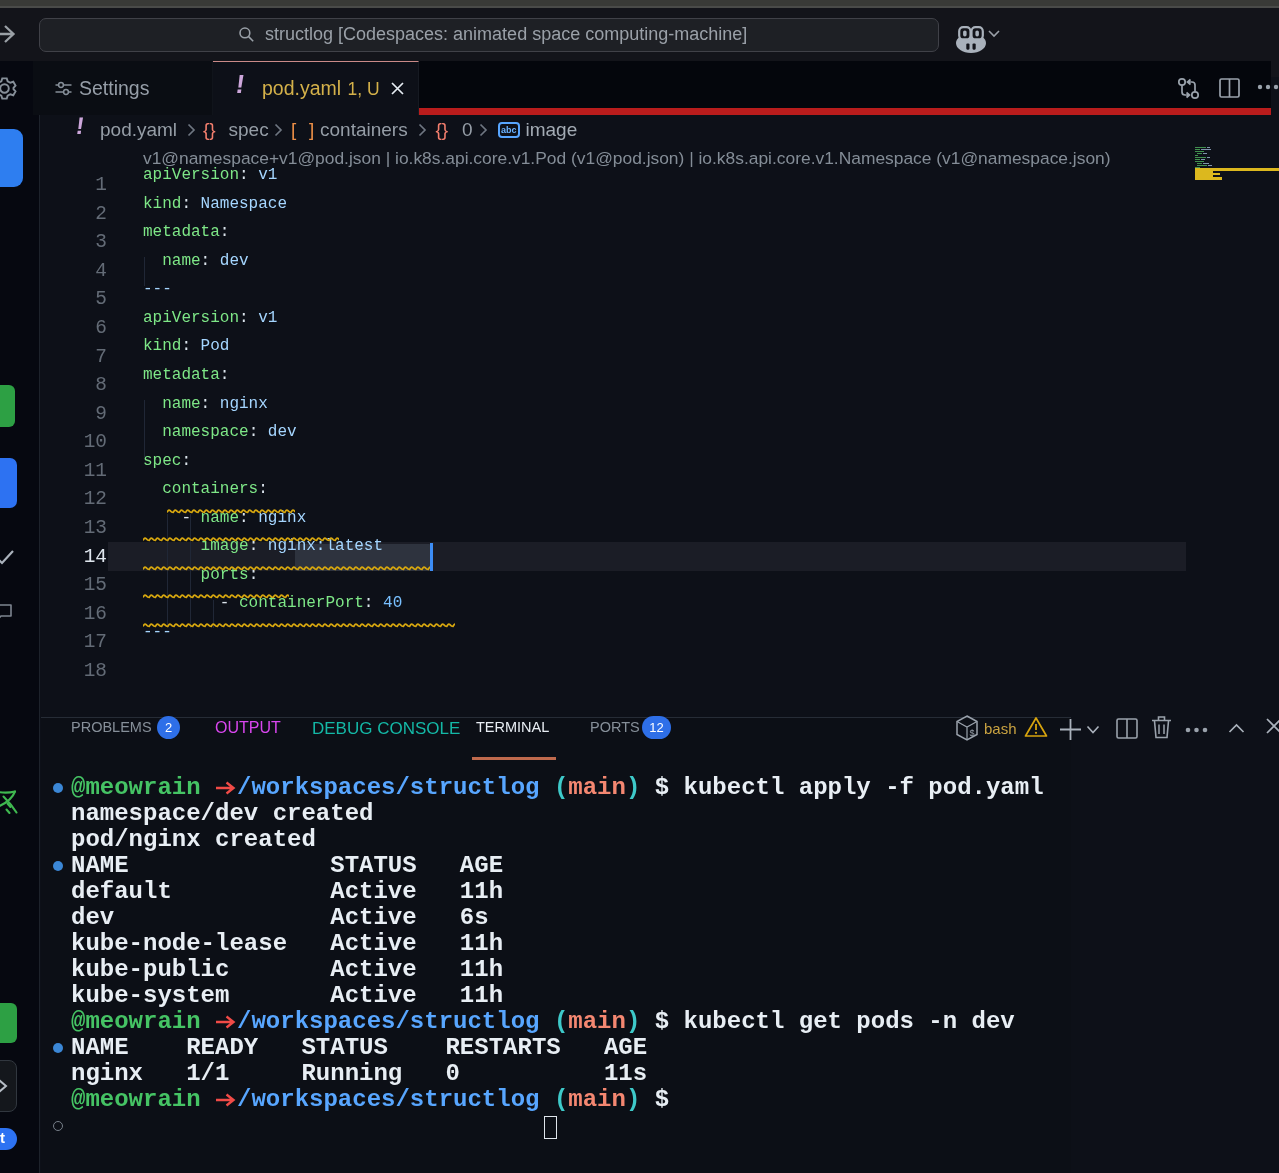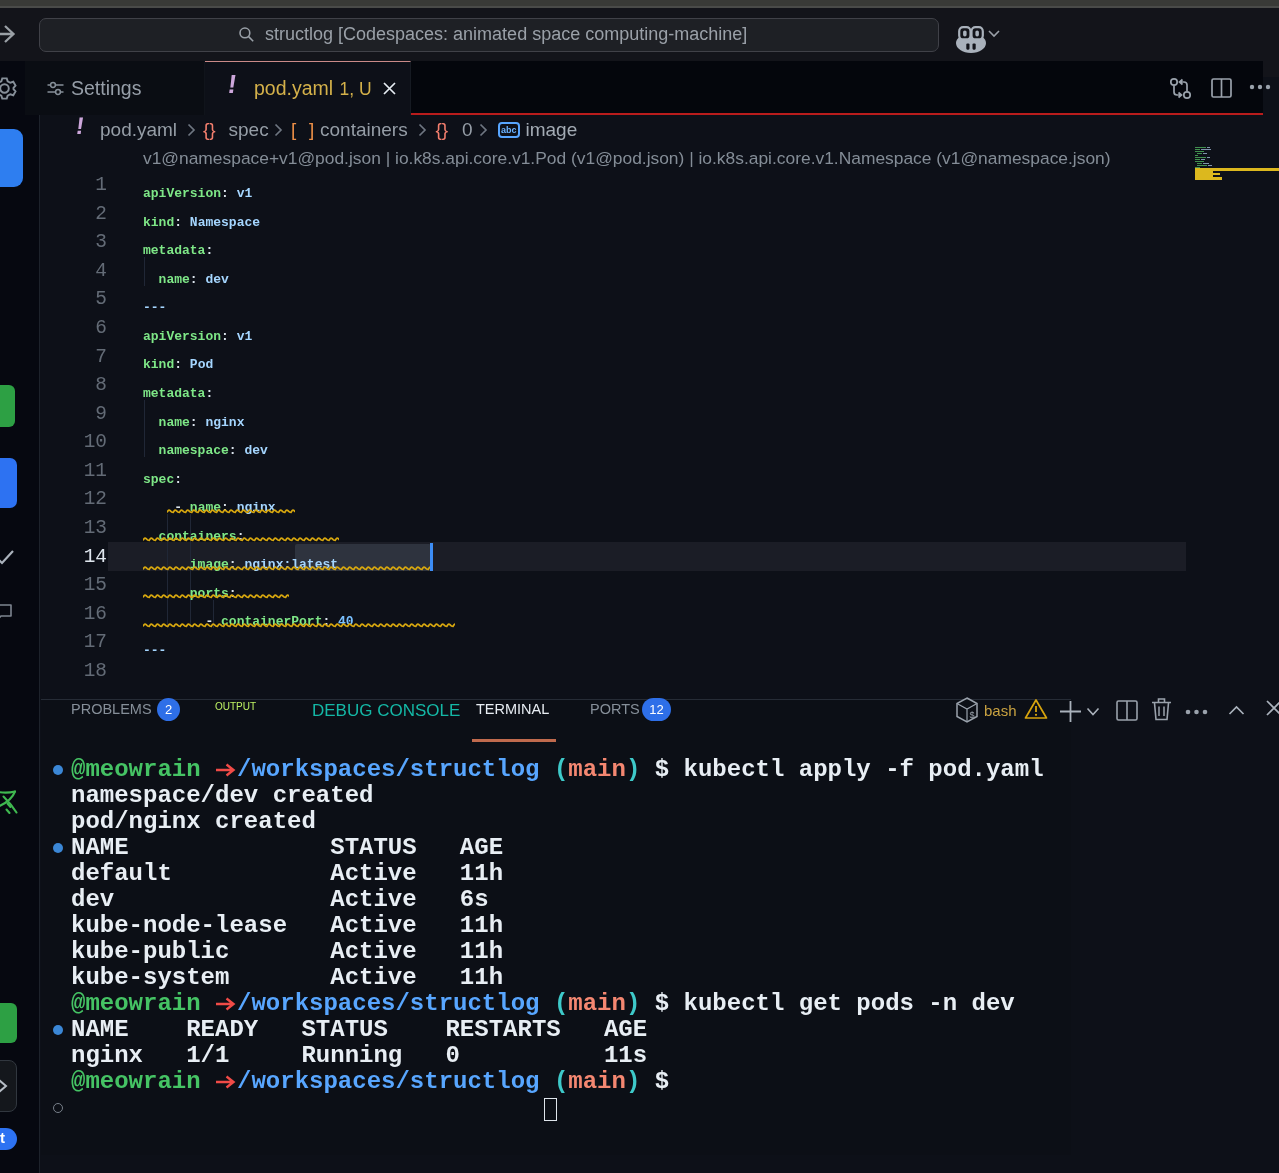--- a/index.html
+++ b/index.html
@@ -66,21 +66,21 @@
 </g>
       </svg>
 <div class="abs" style="left:-8px;top:942px;width:24.5px;height:40px;background:#2da044;border-radius:6px"></div>
 <div class="abs" style="left:-22px;top:999px;width:38.5px;height:52px;background:#14171c;border:1.5px solid #31373f;border-radius:8px"></div>
 <svg class="abs" style="left:-2px;top:1017px" width="12" height="16" viewBox="0 0 12 16">
         <path d="M1 2 L8 8 L1 14" stroke="#b6bdc6" stroke-width="2" fill="none"></path>
       </svg>
 <div class="abs" style="left:-15px;top:1067px;width:31.5px;height:22px;background:#2d72f2;border-radius:11px"></div>
 <div class="abs" style="left:0px;top:1068px;width:16px;font-size:15px;font-weight:bold;color:#fff">t</div>
 </div>
-<div class="abs" style="left:25px;top:61px;width:1238px;height:54px;background:#04060c;border-bottom:2px solid #b91c1c">
+<div class="abs" style="left:33px;top:61px;width:1238px;height:54px;background:#04060c;border-bottom:7px solid #b91c1c">
 <div class="abs" style="left:0;top:0;width:179.5px;height:54px;background:#0a0d13;border-right:1px solid #10141b"></div>
 <svg class="abs" style="left:22px;top:19px" width="17" height="17" viewBox="0 0 17 17">
 <path d="M0.5 5 H16.5 M0.5 12 H16.5" stroke="#868f99" stroke-width="1.5"></path>
 <circle cx="6" cy="5" r="2.4" fill="#0a0d13" stroke="#868f99" stroke-width="1.5"></circle>
 <circle cx="11" cy="12" r="2.4" fill="#0a0d13" stroke="#868f99" stroke-width="1.5"></circle>
 </svg>
 <div class="abs" style="left:46px;top:16px;font-size:19.5px;color:#969ea8">Settings</div>
 <div class="abs" style="left:179.5px;top:0;width:206px;height:54px;background:#0d1018;border-top:1.5px solid #ca8a88;border-right:1px solid #161a22"></div>
 <div class="abs" style="left:203px;top:8px;font-size:26px;font-weight:bold;color:#cda7db;transform:skewX(-8deg)">!</div>
 <div class="abs" style="left:229px;top:16px;font-size:19.5px;color:#d4b14a">pod.yaml</div>
@@ -151,34 +151,34 @@
         <div class="codeline" style="color:#636b76">15</div>
         <div class="codeline" style="color:#636b76">16</div>
         <div class="codeline" style="color:#636b76">17</div>
         <div class="codeline" style="color:#636b76">18</div>
       </div>
 <div class="guide" style="left:102.5px;top:112.10000000000002px;height:28.6px"></div>
 <div class="guide" style="left:102.5px;top:254.89999999999998px;height:57.1px"></div>
 <div class="guide" style="left:125.80000000000001px;top:368.9px;height:114.3px"></div>
 <div class="guide" style="left:149.1px;top:368.9px;height:114.3px"></div>
 <div class="guide" style="left:172.4px;top:454.6px;height:28.6px"></div>
-<div class="abs mono" style="left:102px;top:35px;font-size:13px;line-height:28.57px;font-weight:bold">
+<div class="abs mono" style="left:102px;top:16px;font-size:16px;line-height:28.57px;font-weight:normal">
         <div class="codeline"><i class="k">apiVersion</i><i class="p">: </i><i class="v">v1</i></div>
         <div class="codeline"><i class="k">kind</i><i class="p">: </i><i class="v">Namespace</i></div>
         <div class="codeline"><i class="k">metadata</i><i class="p">:</i></div>
         <div class="codeline">  <i class="k">name</i><i class="p">: </i><i class="v">dev</i></div>
         <div class="codeline"><i class="v">---</i></div>
         <div class="codeline"><i class="k">apiVersion</i><i class="p">: </i><i class="v">v1</i></div>
         <div class="codeline"><i class="k">kind</i><i class="p">: </i><i class="v">Pod</i></div>
         <div class="codeline"><i class="k">metadata</i><i class="p">:</i></div>
         <div class="codeline">  <i class="k">name</i><i class="p">: </i><i class="v">nginx</i></div>
         <div class="codeline">  <i class="k">namespace</i><i class="p">: </i><i class="v">dev</i></div>
         <div class="codeline"><i class="k">spec</i><i class="p">:</i></div>
+        <div class="codeline">  <i class="k">containers</i><i class="p">:</i></div>
         <div class="codeline">    <i class="p">- </i><i class="k">name</i><i class="p">: </i><i class="v">nginx</i></div>
-        <div class="codeline">  <i class="k">containers</i><i class="p">:</i></div>
         <div class="codeline">      <i class="k">image</i><i class="p">: </i><i class="v">nginx:latest</i></div>
         <div class="codeline">      <i class="k">ports</i><i class="p">:</i></div>
         <div class="codeline">        <i class="p">- </i><i class="k">containerPort</i><i class="p">: </i><i class="n">40</i></div>
         <div class="codeline"><i class="v">---</i></div>
         <div class="codeline"></div>
       </div>
 <svg style="position:absolute;left:125.80000000000001px;top:362.5px;overflow:hidden" width="128" height="7" viewBox="0 0 128 7">
         <path d="M0 4.5 Q 1.6 0.8, 3.1 2.65 T 6.2 4.5 Q 7.8 0.8, 9.3 2.65 T 12.4 4.5 Q 14.0 0.8, 15.5 2.65 T 18.6 4.5 Q 20.2 0.8, 21.7 2.65 T 24.8 4.5 Q 26.4 0.8, 27.9 2.65 T 31.0 4.5 Q 32.5 0.8, 34.1 2.65 T 37.2 4.5 Q 38.8 0.8, 40.3 2.65 T 43.4 4.5 Q 44.9 0.8, 46.5 2.65 T 49.6 4.5 Q 51.1 0.8, 52.7 2.65 T 55.8 4.5 Q 57.4 0.8, 58.9 2.65 T 62.0 4.5 Q 63.5 0.8, 65.1 2.65 T 68.2 4.5 Q 69.8 0.8, 71.3 2.65 T 74.4 4.5 Q 76.0 0.8, 77.5 2.65 T 80.6 4.5 Q 82.2 0.8, 83.7 2.65 T 86.8 4.5 Q 88.3 0.8, 89.9 2.65 T 93.0 4.5 Q 94.5 0.8, 96.1 2.65 T 99.2 4.5 Q 100.8 0.8, 102.3 2.65 T 105.4 4.5 Q 107.0 0.8, 108.5 2.65 T 111.6 4.5 Q 113.2 0.8, 114.7 2.65 T 117.8 4.5 Q 119.3 0.8, 120.9 2.65 T 124.0 4.5 Q 125.5 0.8, 127.1 2.65 T 130.2 4.5" stroke="#d7a70f" stroke-width="1.7" fill="none"></path>
       </svg>
 <svg style="position:absolute;left:102px;top:391px;overflow:hidden" width="196" height="7" viewBox="0 0 196 7">
@@ -211,23 +211,23 @@
 <div class="abs" style="left:1162.2px;top:18.0px;width:5.8px;height:1px;background:#7f93ac"></div>
 <div class="abs" style="left:1155.9px;top:20.0px;width:9.7px;height:1px;background:#41904f"></div>
 <div class="abs" style="left:1167.1px;top:20.0px;width:3.9px;height:1px;background:#7f93ac"></div>
 <div class="abs" style="left:1154.0px;top:22.0px;width:4.8px;height:1px;background:#41904f"></div>
 <div class="abs" style="left:1154.0px;top:34.0px;width:2.9px;height:1px;background:#41904f"></div>
 <div class="abs" style="left:1154px;top:23.30000000000001px;width:18px;height:11.4px;background:#dcb81e"></div>
 <div class="abs" style="left:1154px;top:23.30000000000001px;width:84px;height:3.2px;background:#dcb81e"></div>
 <div class="abs" style="left:1172px;top:27.80000000000001px;width:6.5px;height:1.9px;background:#dcb81e"></div>
 <div class="abs" style="left:1172px;top:32px;width:8.5px;height:2.7px;background:#dcb81e"></div>
 </div>
-<div class="abs" style="left:41px;top:699px;width:1030px;height:456px;background:#0c0f16;border-top:1px solid #262c36">
+<div class="abs" style="left:41px;top:717px;width:1030px;height:456px;background:#0c0f16;border-top:1px solid #262c36">
 <div class="abs" style="left:30px;top:1px;font-size:14.5px;color:#868f99">PROBLEMS</div>
-<div class="abs" style="left:174px;top:1px;font-size:10px;color:#bef264">OUTPUT</div>
+<div class="abs" style="left:174px;top:1px;font-size:16px;color:#d946ef">OUTPUT</div>
 <div class="abs" style="left:271px;top:1px;font-size:17px;color:#14b8a6">DEBUG CONSOLE</div>
 <div class="abs" style="left:435px;top:1px;font-size:14.5px;color:#e8edf3">TERMINAL</div>
 <div class="abs" style="left:549px;top:1px;font-size:14.5px;color:#868f99">PORTS</div>
 <div class="abs" style="left:116px;top:-2px;width:23px;height:23px;border-radius:12px;background:#2e6fe8;color:#fff;font-size:13px;text-align:center;line-height:23px">2</div>
 <div class="abs" style="left:601px;top:-2px;width:29px;height:23px;border-radius:12px;background:#2e6fe8;color:#fff;font-size:13px;text-align:center;line-height:23px">12</div>
 <div class="abs" style="left:431px;top:38.5px;width:84px;height:3px;background:#c06a4d"></div>
 <svg class="abs" style="left:914px;top:-3px" width="24" height="26" viewBox="0 0 24 26">
 <path d="M12 1 L22 6.5 V19.5 L12 25 L2 19.5 V6.5 Z" stroke="#9aa2ac" stroke-width="1.5" fill="none"></path>
 <path d="M2 6.5 L12 12 L22 6.5 M12 12 V25" stroke="#9aa2ac" stroke-width="1.2" fill="none"></path>
 <text x="14.5" y="21" font-size="9" fill="#9aa2ac" font-family="Liberation Sans">$</text>

